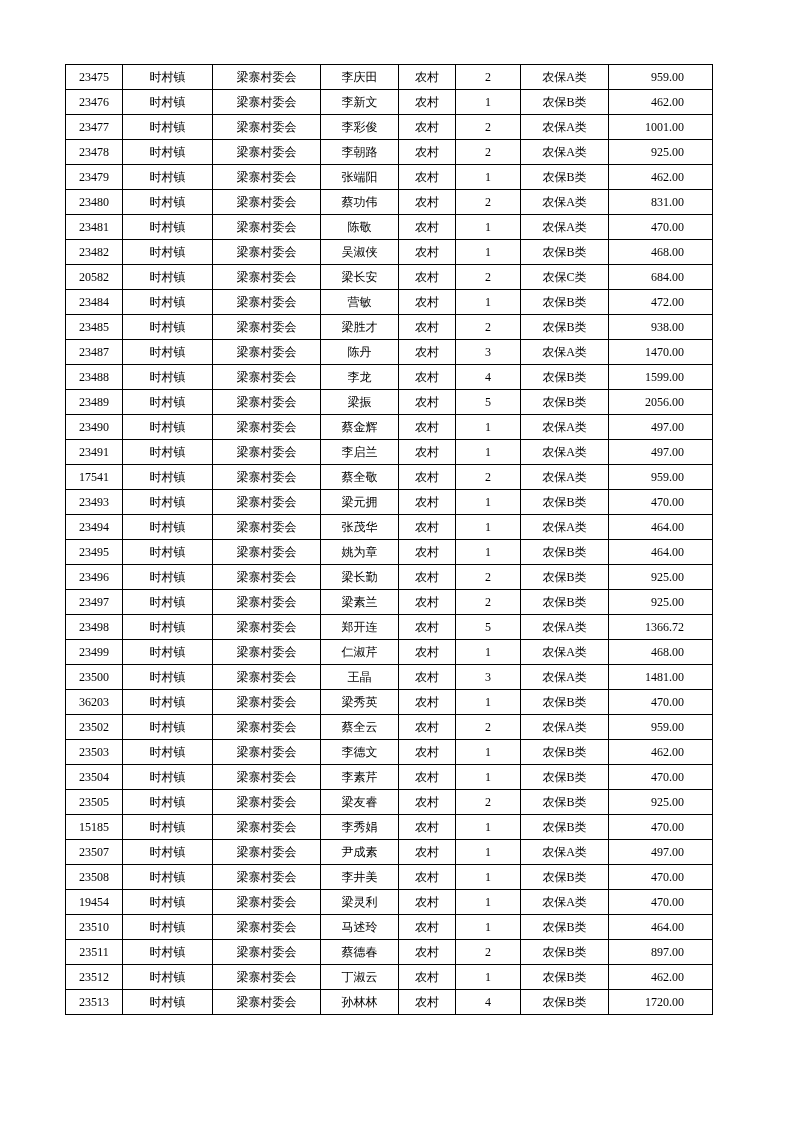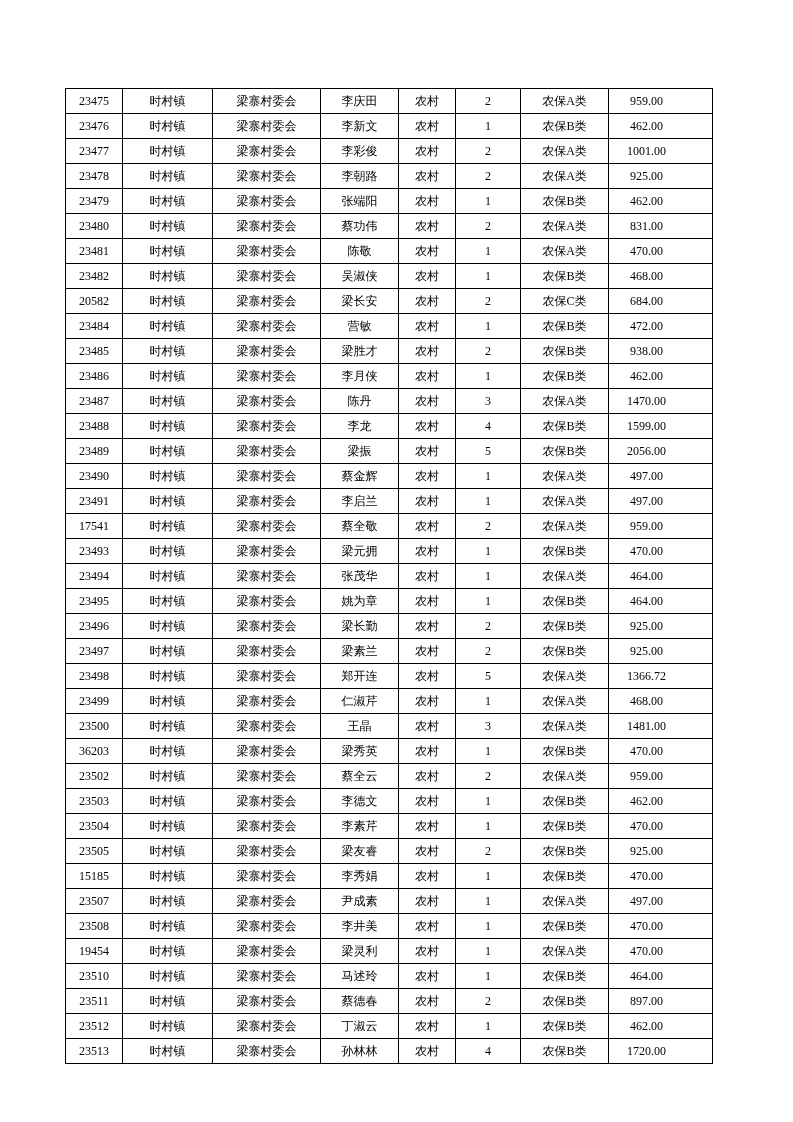--- a/index.html
+++ b/index.html
@@ -13,38 +13,38 @@
   .page {
     position: relative;
     width: 793px;
     height: 1122px;
     background: #ffffff;
     overflow: hidden;
   }
   table.roster {
     position: absolute;
     left: 65px;
-    top: 88px;
+    top: 64px;
     width: 647px;
     border-collapse: collapse;
     table-layout: fixed;
   }
   table.roster td {
     border: 1px solid #000000;
     height: 24px;
     padding: 0;
     font-size: 12px;
     line-height: 24px;
     text-align: center;
     color: #000000;
     white-space: nowrap;
     overflow: hidden;
   }
   table.roster td.amount {
-    text-align: center;
+    text-align: right;
     padding-right: 28px;
   }
 </style>
 </head>
 <body>
 
 <div class="page">
   <table class="roster">
     <colgroup>
       <col style="width:57px">
@@ -161,30 +161,20 @@
           <td>23485</td>
           <td>时村镇</td>
           <td>梁寨村委会</td>
           <td>梁胜才</td>
           <td>农村</td>
           <td>2</td>
           <td>农保B类</td>
           <td class="amount">938.00</td>
         </tr>
         <tr>
-          <td>23486</td>
-          <td>时村镇</td>
-          <td>梁寨村委会</td>
-          <td>李月侠</td>
-          <td>农村</td>
-          <td>1</td>
-          <td>农保B类</td>
-          <td class="amount">462.00</td>
-        </tr>
-        <tr>
           <td>23487</td>
           <td>时村镇</td>
           <td>梁寨村委会</td>
           <td>陈丹</td>
           <td>农村</td>
           <td>3</td>
           <td>农保A类</td>
           <td class="amount">1470.00</td>
         </tr>
         <tr>

